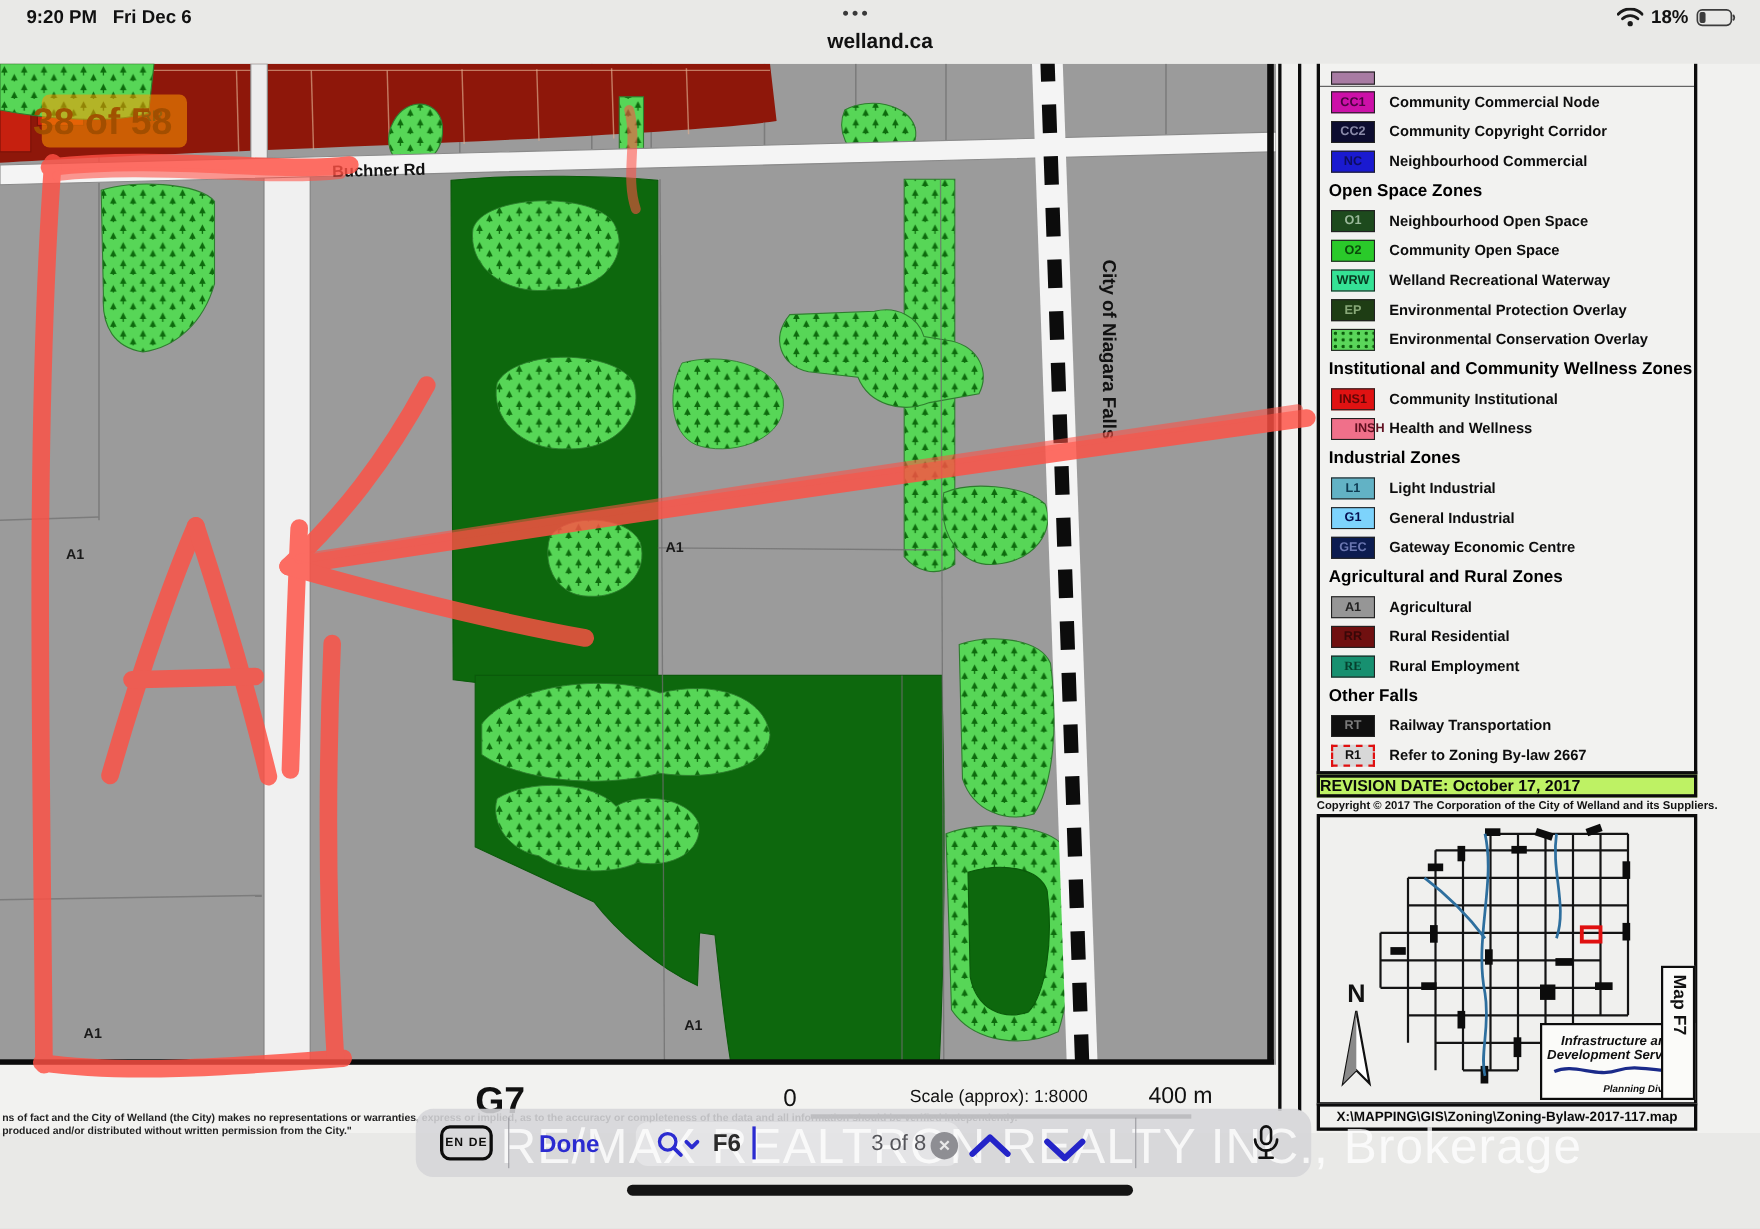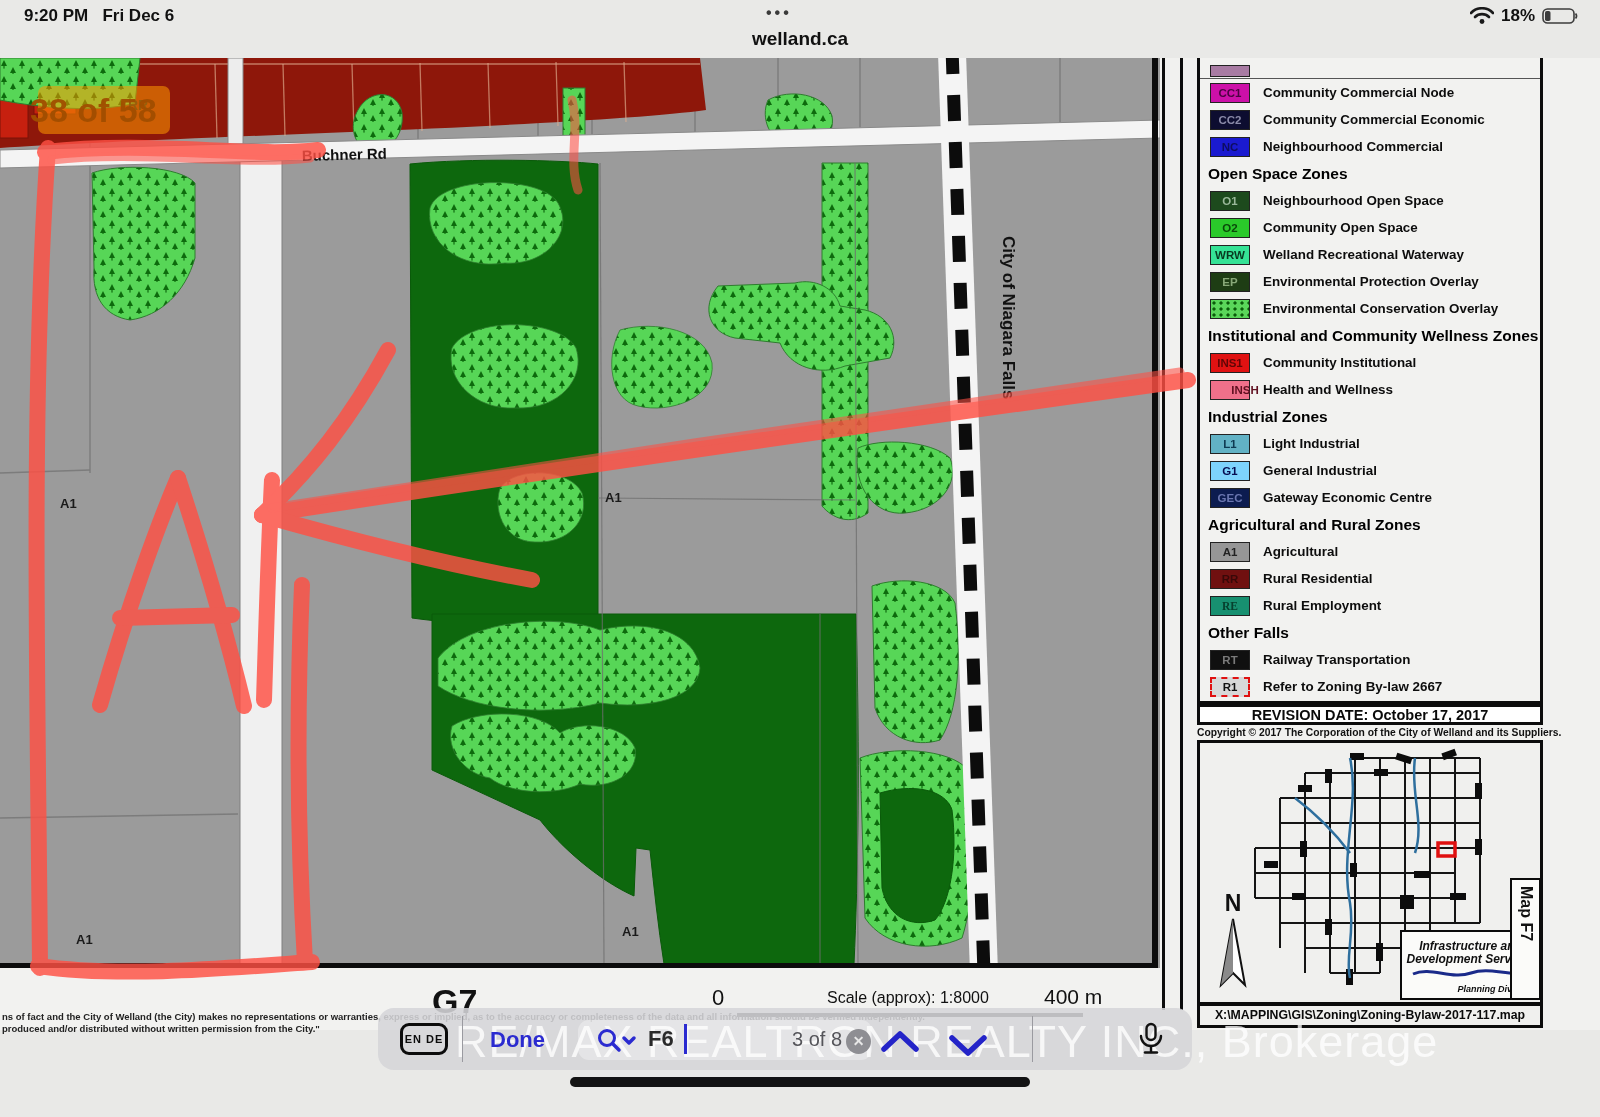--- a/index.html
+++ b/index.html
@@ -33,21 +33,21 @@
   .lg-row.partial{height:17px;overflow:hidden;border-bottom:1px solid #555;}
   .lg-row.partial .lg-swatch{height:12px;margin-top:2px;}
   .lg-swatch{width:40px;height:20px;flex:0 0 40px;display:flex;align-items:center;justify-content:center;
     border:1px solid #222;box-sizing:border-box;}
   .lg-swatch.pattern{background:radial-gradient(circle at 3px 3px,#0a5c0a 1.4px,transparent 1.8px) 0 0/7px 6px,#5ad65a;}
   .lg-swatch.dashed{border:2px dashed #e01010;background:#d8d8d8;}
   .lg-code{font-size:11.5px;font-weight:bold;}
   .lg-label{font-size:13.4px;font-weight:bold;color:#0d0d0d;white-space:nowrap;}
   .lg-header{height:27px;line-height:27px;font-weight:bold;font-size:15.5px;color:#000;padding-left:8px;white-space:nowrap;}
   #revision-box{left:1197px;top:704px;width:346px;height:21px;border:3px solid #0c0c0c;box-sizing:border-box;
-    background:#ffffff;text-align:center;font-size:14.5px;font-weight:bold;line-height:16px;color:#0a0a0a;}
+    background:#bef264;text-align:left;font-size:14.5px;font-weight:bold;line-height:16px;color:#0a0a0a;}
   #copyright{left:1197px;top:727px;width:346px;text-align:center;font-size:10.3px;font-weight:bold;color:#111;white-space:nowrap;}
   #inset-box{left:1197px;top:740px;width:346px;height:265px;border:3px solid #0c0c0c;box-sizing:border-box;background:#f0f0ee;}
   #inset-path{left:1197px;top:1003px;width:346px;height:25px;border:3px solid #0c0c0c;box-sizing:border-box;
     background:#f0f0ee;text-align:center;font-size:12.3px;font-weight:bold;line-height:19px;color:#0a0a0a;white-space:nowrap;}
   #north{left:1213px;top:890px;width:40px;text-align:center;}
   #north .n{font-size:23px;font-weight:bold;color:#111;}
   #services-box{left:1400px;top:930px;width:141px;height:70px;border:2px solid #0c0c0c;background:#fbfbf9;
     box-sizing:border-box;text-align:center;padding-top:8px;}
   #services-box .l1{font-size:12px;font-weight:bold;font-style:italic;color:#101010;line-height:13px;}
   #services-box .l3{font-size:9px;font-weight:bold;font-style:italic;color:#101010;text-align:right;padding-right:6px;}
@@ -224,21 +224,21 @@
         <div class="lg-row">
           <span class="lg-swatch" style="background: rgb(204, 16, 168);">
             <span class="lg-code" style="color: rgb(74, 3, 64);">CC1</span>
           </span>
           <span class="lg-label">Community Commercial Node</span>
         </div>
         <div class="lg-row">
           <span class="lg-swatch" style="background: rgb(13, 13, 48);">
             <span class="lg-code" style="color: rgb(138, 138, 168);">CC2</span>
           </span>
-          <span class="lg-label">Community Commercial Economic</span>
+          <span class="lg-label">Community Copyright Corridor</span>
         </div>
         <div class="lg-row">
           <span class="lg-swatch" style="background: rgb(26, 26, 208);">
             <span class="lg-code" style="color: rgb(13, 13, 96);">NC</span>
           </span>
           <span class="lg-label">Neighbourhood Commercial</span>
         </div>
         <div class="lg-header">Open Space Zones</div>
         <div class="lg-row">
           <span class="lg-swatch" style="background: rgb(29, 74, 29);">

